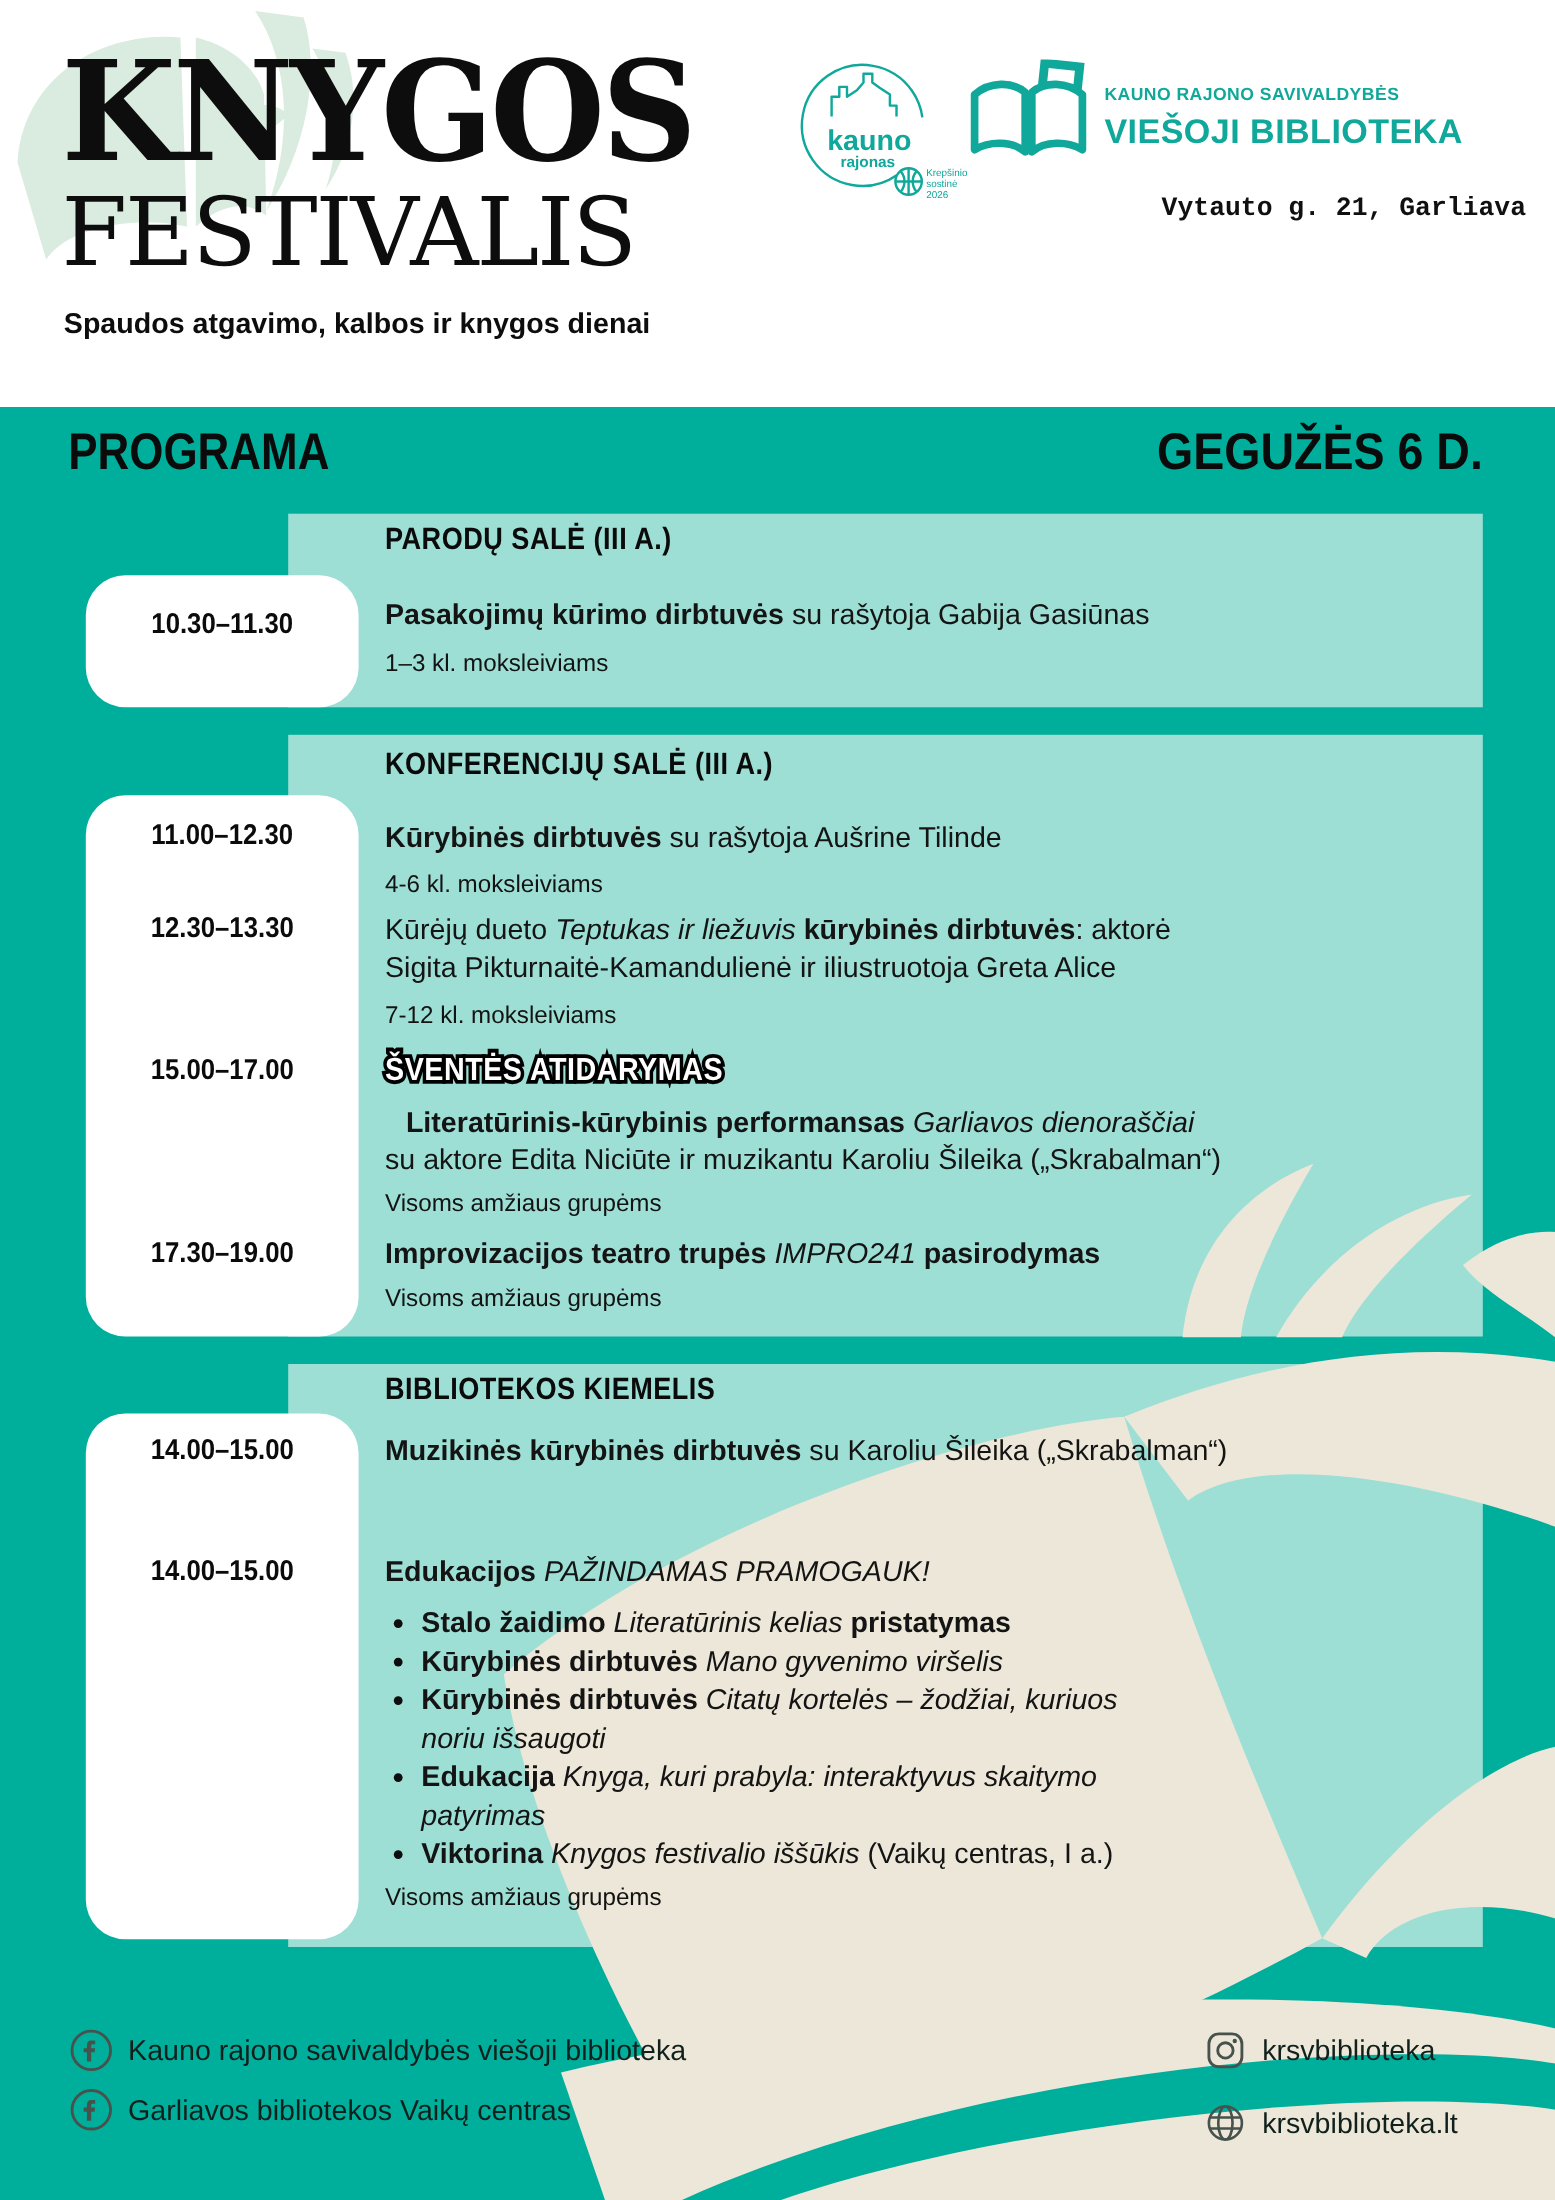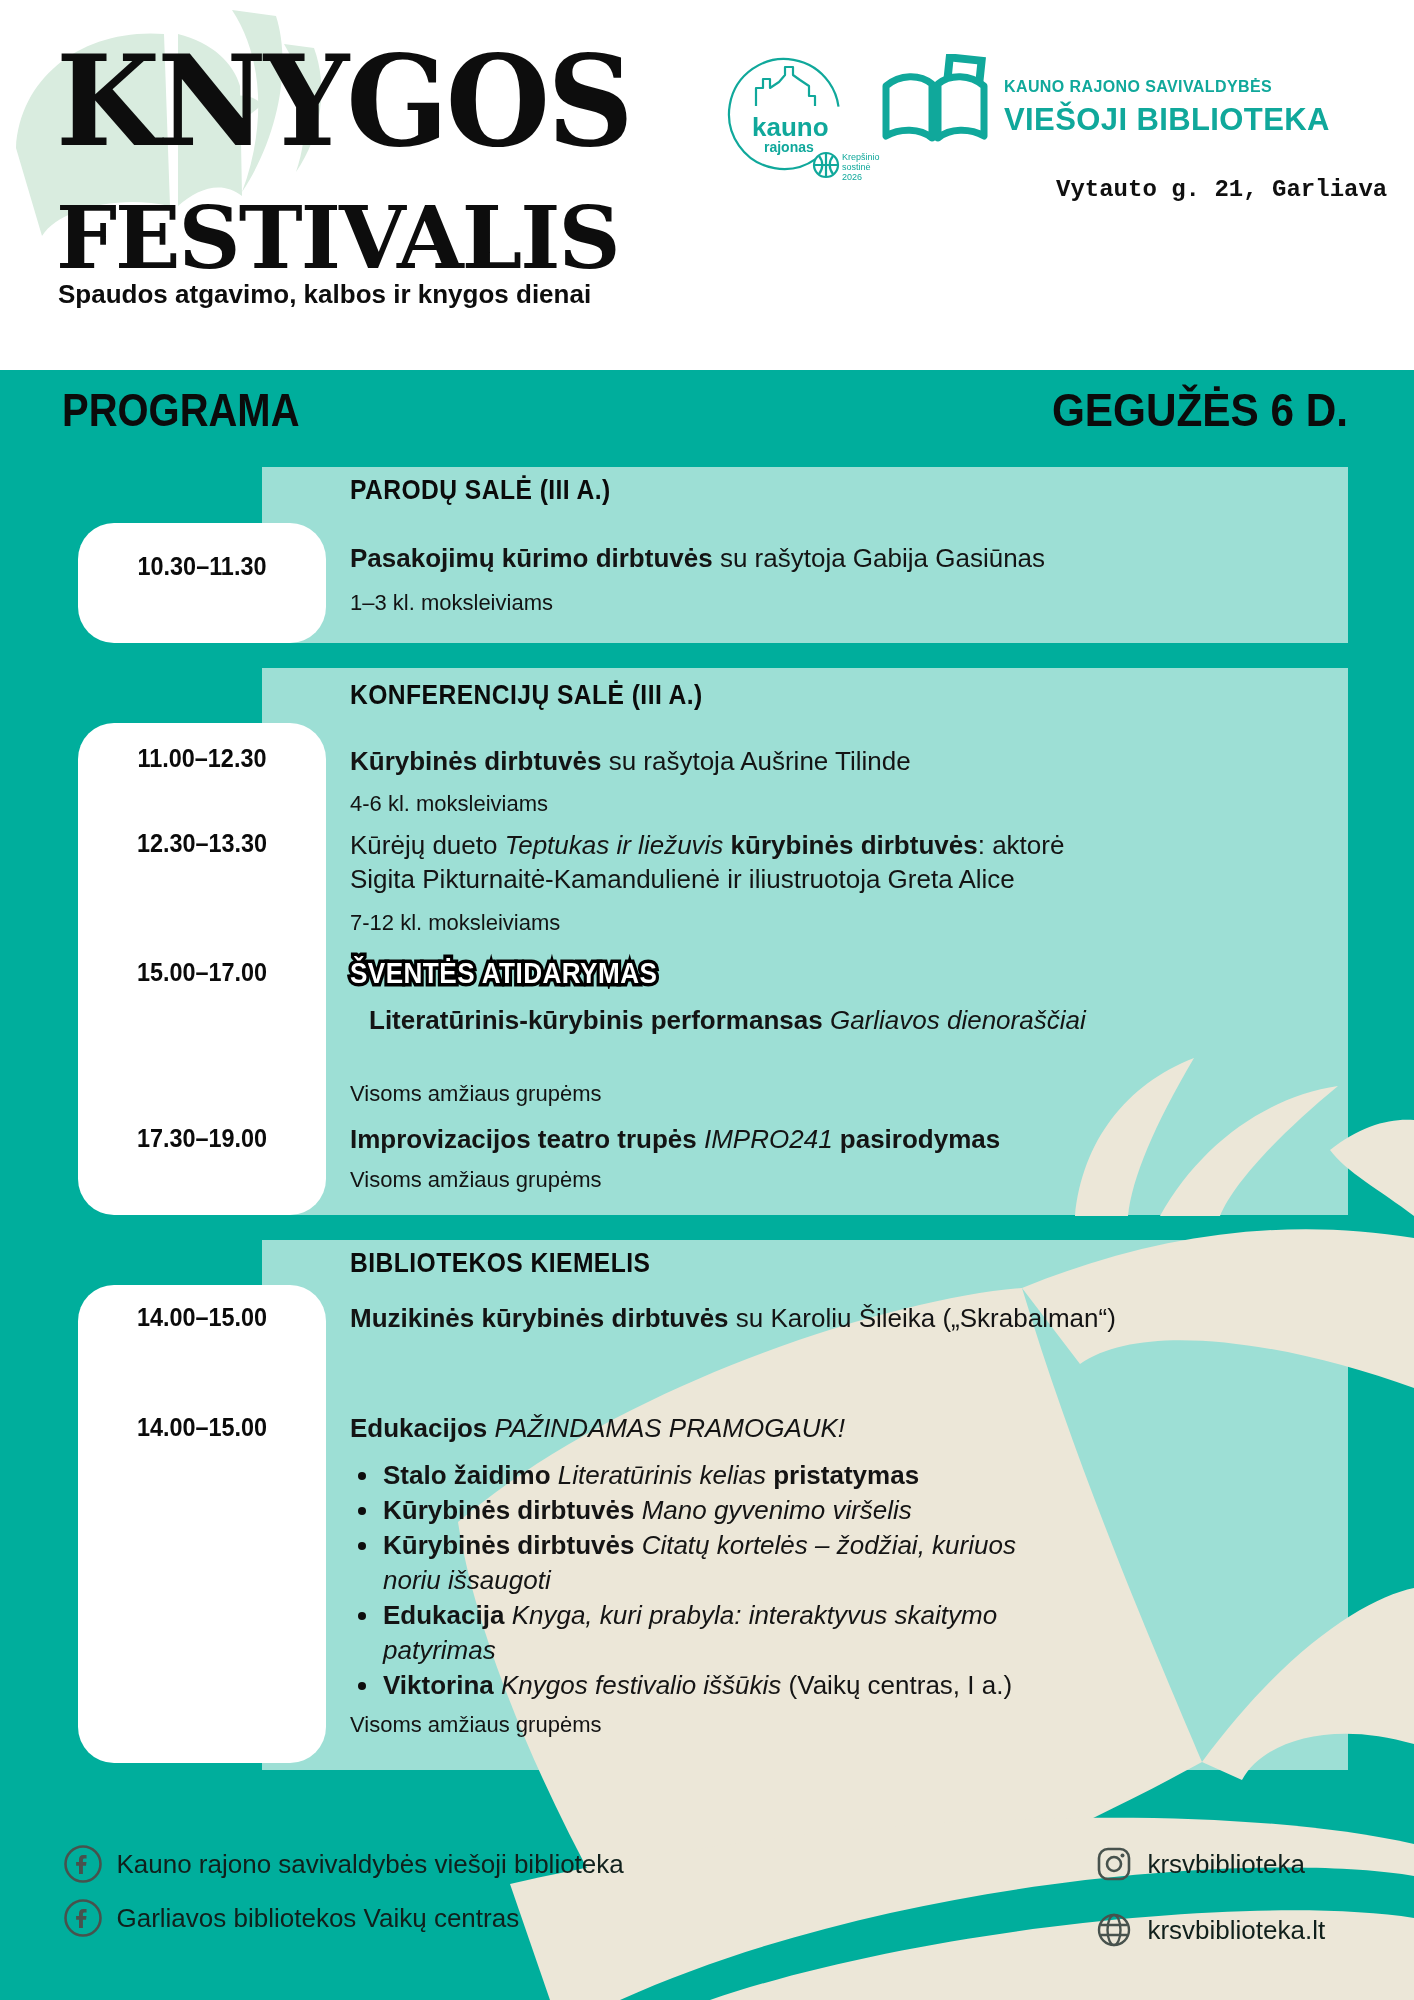--- a/index.html
+++ b/index.html
@@ -4,22 +4,22 @@
 <style>
   html,body{margin:0;padding:0;background:#888;}
   .page{position:relative;width:1414px;height:2000px;background:#ffffff;overflow:hidden;
         font-family:"Liberation Sans",sans-serif;color:#141414;}
   .abs{position:absolute;}
   .z1{z-index:1}.z2{z-index:2}.z3{z-index:3}.z4{z-index:4}.z5{z-index:5}
 
   
   .t1{left:56px;top:36px;font-family:"DejaVu Serif",serif;font-weight:900;font-size:126px;
       line-height:130px;letter-spacing:-3px;color:#0d0d0d;transform:scaleX(.95);transform-origin:left;}
-  .t2{left:56px;top:164px;font-family:"DejaVu Serif",serif;font-weight:700;font-size:86px;
-      line-height:96px;letter-spacing:-2px;color:#0d0d0d;margin-top:26px;}
+  .t2{left:56px;top:164px;font-family:"DejaVu Serif",serif;font-weight:400;font-size:86px;
+      line-height:96px;letter-spacing:-2px;color:#0d0d0d;}
   .subtitle{left:58px;top:278px;font-size:26px;font-weight:700;line-height:32px;color:#0d0d0d;}
   .org1{left:1004px;top:78px;font-size:16px;font-weight:700;letter-spacing:.4px;color:#10a89b;}
   .org2{left:1004px;top:102px;font-size:31px;font-weight:800;letter-spacing:.4px;color:#10a89b;}
   .addr{left:1056px;top:176px;font-size:24px;font-weight:700;color:#101010;font-family:Liberation Mono, monospace;}
 
   
   .band{left:0;top:370px;width:1414px;height:1630px;background:#00ae9c;}
   .heading{left:62px;top:382px;font-size:47px;font-weight:800;letter-spacing:0;
            transform:scaleX(.85);transform-origin:left;color:#0b0b0b;}
   .dateh{right:66px;top:382px;font-size:47px;font-weight:800;
@@ -148,20 +148,23 @@
   <div class="abs z5 evline" style="left:350px;top:862px">
     <span>Sigita Pikturnaitė-Kamandulienė ir iliustruotoja Greta Alice</span>
   </div>
   <div class="abs z5 note" style="left:350px;top:909px">7-12 kl. moksleiviams</div>
 
   <div class="abs z5 time" style="left:78px;top:955px">15.00–17.00</div>
   <div class="abs z5 banner" style="left:350px;top:955px">ŠVENTĖS ATIDARYMAS</div>
   <div class="abs z5 evline" style="left:369px;top:1003px">
     <span class="b">Literatūrinis-kūrybinis performansas </span><span class="i">Garliavos dienoraščiai</span>
   </div>
+  <div class="abs z5 evline" style="left:350px;top:1037px">
+    <span>su aktore Edita Niciūte ir muzikantu Karoliu Šileika („Skrabalman“)</span>
+  </div>
   <div class="abs z5 note" style="left:350px;top:1080px">Visoms amžiaus grupėms</div>
 
   <div class="abs z5 time" style="left:78px;top:1121px">17.30–19.00</div>
   <div class="abs z5 evline" style="left:350px;top:1122px">
     <span class="b">Improvizacijos teatro trupės </span><span class="i">IMPRO241</span><span class="b"> pasirodymas</span>
   </div>
   <div class="abs z5 note" style="left:350px;top:1166px">Visoms amžiaus grupėms</div>
 
   <div class="abs z5 venue" style="left:350px;top:1245px">BIBLIOTEKOS KIEMELIS</div>
 

